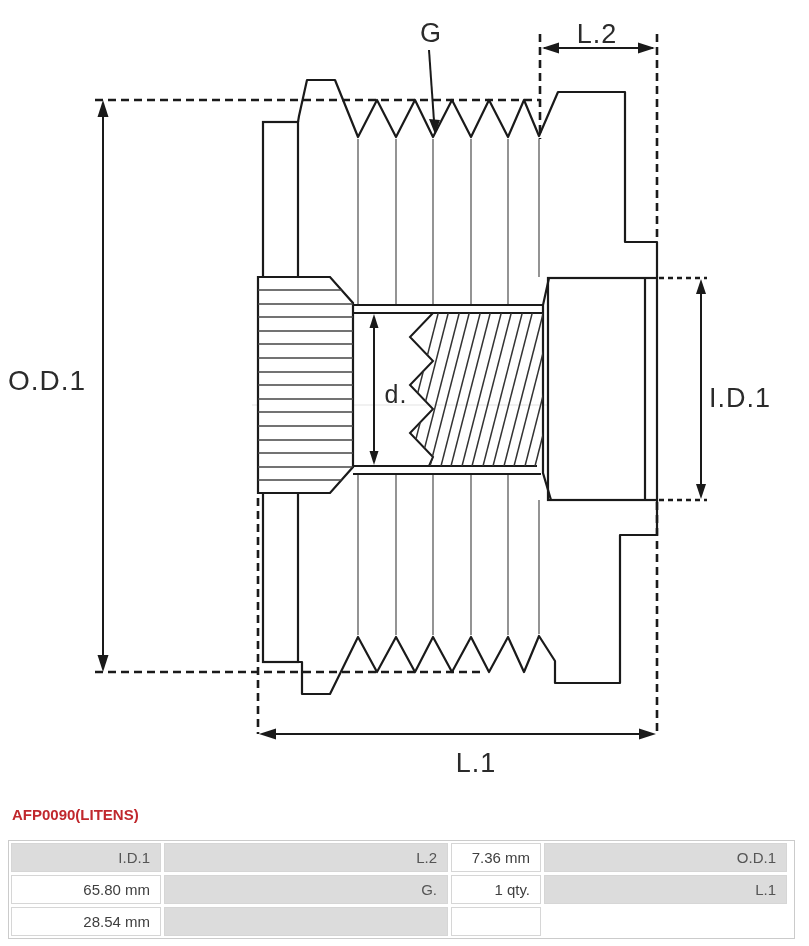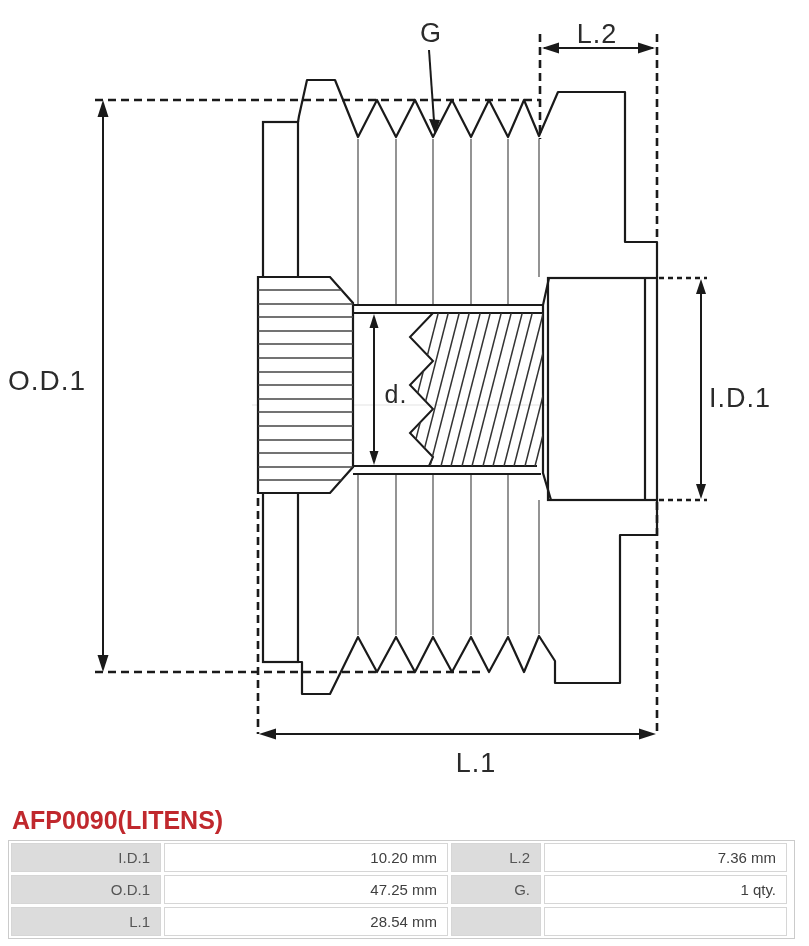--- a/index.html
+++ b/index.html
@@ -3,21 +3,21 @@
 <meta charset="utf-8">
 <style>
   html,body{margin:0;padding:0;background:#fff;}
   #root{position:relative;width:809px;height:946px;background:#ffffff;overflow:hidden;
         font-family:"Liberation Sans",sans-serif;}
   svg{position:absolute;left:0;top:0;}
   svg text{font-family:"Liberation Sans",sans-serif;fill:#2b2b2b;letter-spacing:1px;}
   .dim-label{font-size:27px;}
   .dim-label-small{font-size:25px;}
   .part-title{position:absolute;left:12px;top:806px;color:#c0282d;
-              font-size:25px;font-weight:bold;letter-spacing:0px;white-space:nowrap;}
+              font-size:15px;font-weight:bold;letter-spacing:0px;white-space:nowrap;}
   .spec-table{position:absolute;left:8px;top:840px;width:787px;
               border:1px solid #cbcbcb;background:#fff;padding:2px;box-sizing:border-box;
               display:grid;grid-template-columns:150px 284px 90px 243px;
               grid-auto-rows:29px;gap:3px;}
   .spec-cell{box-sizing:border-box;border:1px solid #d6d6d6;
              font-size:15px;line-height:27px;text-align:right;padding-right:10px;
              overflow:hidden;white-space:nowrap;}
   .spec-label{background:#dcdcdc;color:#555555;}
   .spec-value{background:#ffffff;color:#3f3f3f;}
 </style>
@@ -169,26 +169,25 @@
       <line x1="429" y1="50" x2="434" y2="121" stroke="#1a1a1a" stroke-width="2"></line>
       <polygon points="435,134 429,119 440,120" fill="#1a1a1a"></polygon>
       <text class="dim-label" x="431" y="42" text-anchor="middle">G</text>
     </g>
   </svg>
 
   <div class="part-title">AFP0090(LITENS)</div>
 
   <div class="spec-table">
     <div class="spec-cell spec-label">I.D.1</div>
-    <div class="spec-cell spec-value">10.20 mm</div>
     <div class="spec-cell spec-label">L.2</div>
     <div class="spec-cell spec-value">7.36 mm</div>
 
     <div class="spec-cell spec-label">O.D.1</div>
-    <div class="spec-cell spec-value">47.25 mm</div>
+    <div class="spec-cell spec-value">65.80 mm</div>
     <div class="spec-cell spec-label">G.</div>
     <div class="spec-cell spec-value">1 qty.</div>
 
     <div class="spec-cell spec-label">L.1</div>
     <div class="spec-cell spec-value">28.54 mm</div>
     <div class="spec-cell spec-label"></div>
     <div class="spec-cell spec-value"></div>
   </div>
 
 </div>

